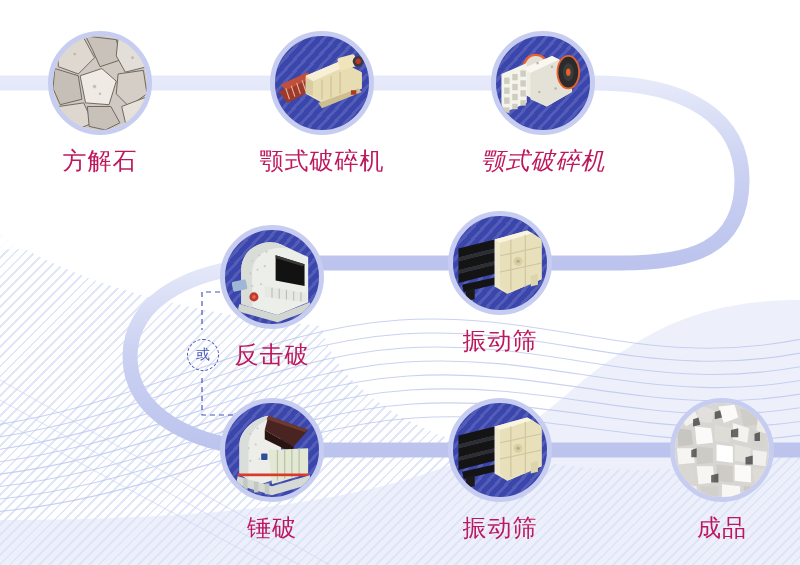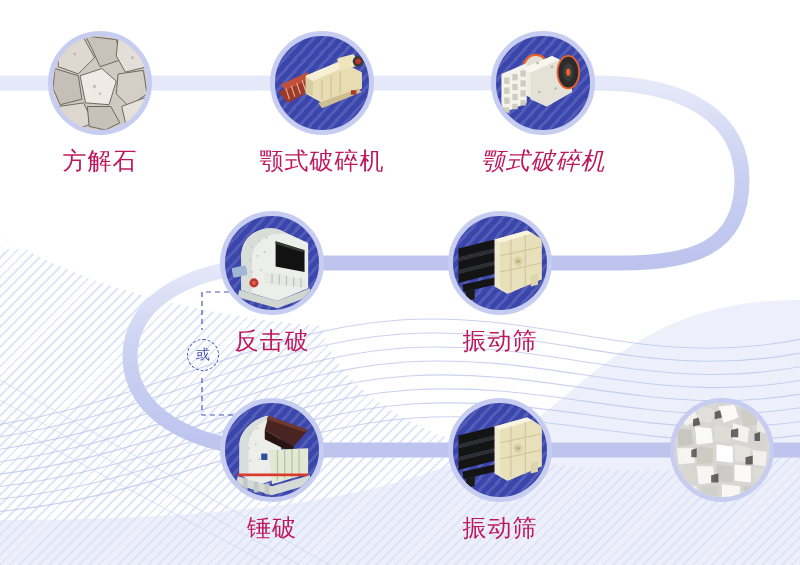--- a/index.html
+++ b/index.html
@@ -254,21 +254,21 @@
           <circle cx="46" cy="30" r="1.4"></circle>
             <circle cx="62" cy="34" r="1.4"></circle>
           <circle cx="48" cy="62" r="1.4"></circle>
             <circle cx="66" cy="58" r="1.4"></circle>
         </g>
       </svg>
     </div>
     <div class="lbl">颚式破碎机</div>
   </div>
 
-  <div class="node" style="left:197px;top:211px;">
+  <div class="node" style="left:197px;top:225px;">
     <div class="circ">
       <div class="hatch"></div>
       <svg class="art" viewBox="0 0 104 104">
 
         <path d="M 18 82 L 18 44 C 18 20 44 8 62 16 L 92 30 L 92 80 L 58 94 Z" fill="#eceeea"></path>
         <path d="M 18 44 C 18 20 44 8 62 16 L 72 21 C 52 16 30 26 30 48 L 30 86 L 18 82 Z" fill="#d9ddd8"></path>
 
         <polygon points="56,28 88,38 88,62 56,56" fill="#121212"></polygon>
         <polygon points="56,28 88,38 86,40 56,31" fill="#3a3a3a"></polygon>
 
@@ -451,15 +451,16 @@
           <polygon points="20,18 26,16 28,24 20,26"></polygon>
           <polygon points="44,10 50,8 52,16 44,18"></polygon>
           <polygon points="62,30 70,28 70,38 62,38"></polygon>
           <polygon points="18,52 24,50 24,60 18,60"></polygon>
           <polygon points="78,60 86,58 86,68 78,68"></polygon>
           <polygon points="40,80 48,78 48,88 40,88"></polygon>
           <polygon points="88,34 94,32 94,42 88,42"></polygon>
         </g>
       </svg>
     </div>
+    <div class="lbl">成品</div>
   </div>
 
 </div>
 
 </body></html>

